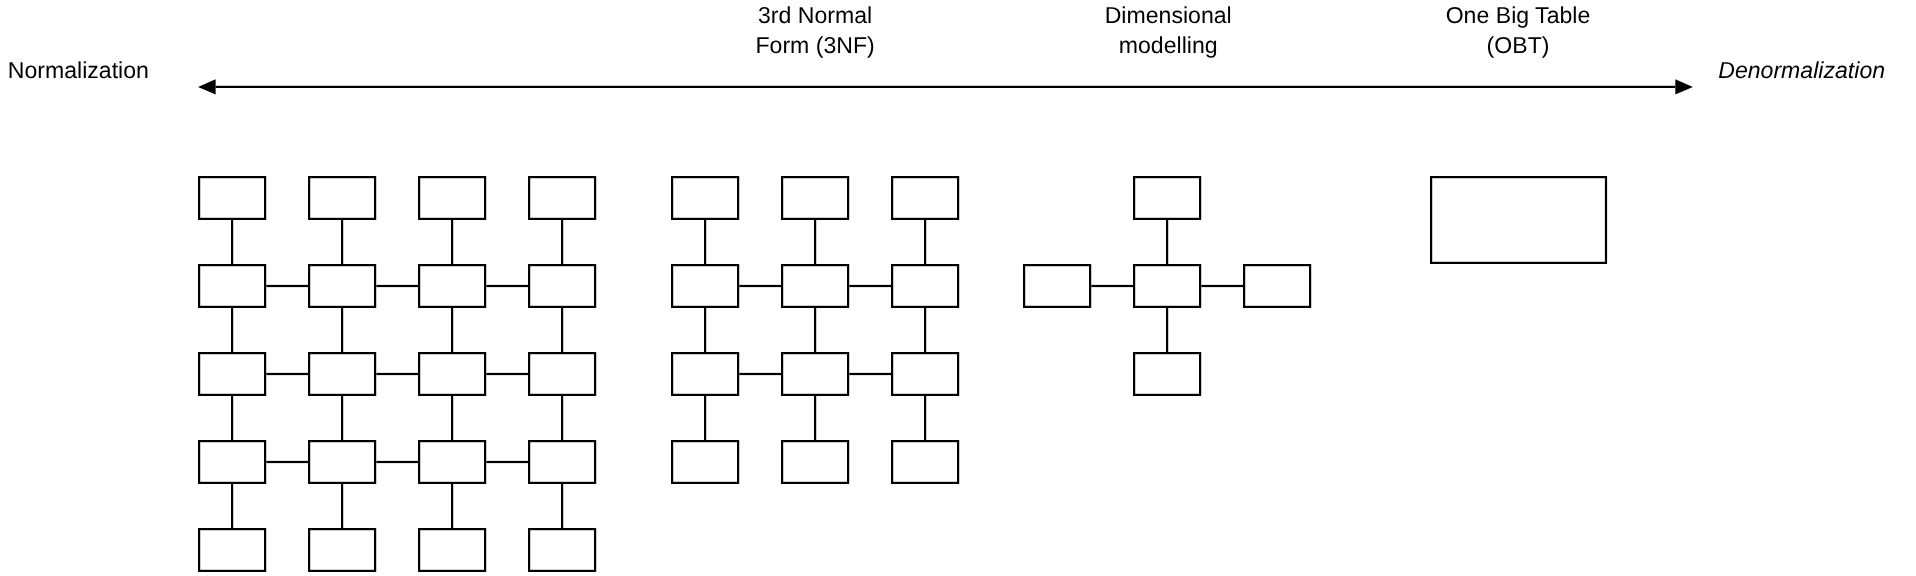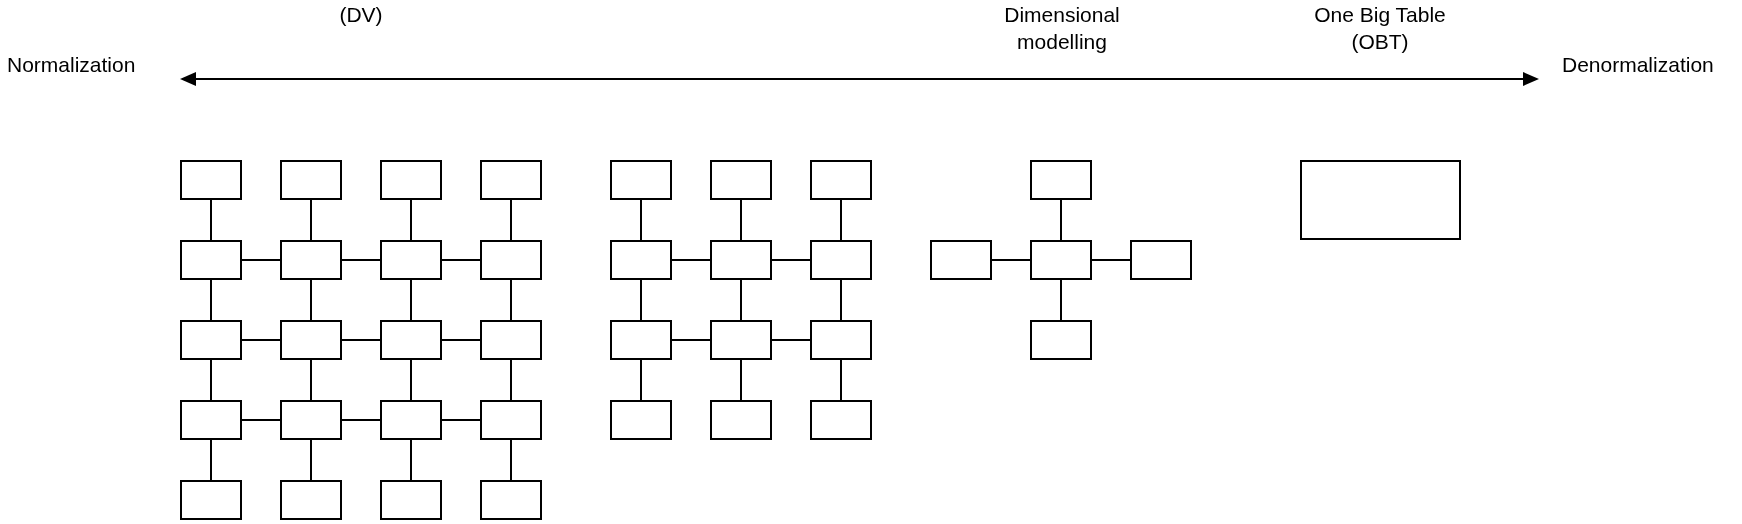--- a/index.html
+++ b/index.html
@@ -12,21 +12,21 @@
     color: var(--ink, #000000);
     overflow: hidden;
   }
   .endpoint-label {
     position: absolute;
     font-size: 21px;
     line-height: 24px;
     white-space: nowrap;
   }
   .endpoint-label.left  { left: 7px;    top: 53px; }
-  .endpoint-label.right { left: 1562px; top: 53px; }
+  .endpoint-label.right { left: 1562px; top: 53px; font-style: italic; }
   .method-label {
     position: absolute;
     top: 1px;
     width: 220px;
     text-align: center;
     font-size: 21px;
     line-height: 27px;
     white-space: nowrap;
   }
   .spectrum-arrow .arrow-line {
@@ -71,23 +71,26 @@
 
   <div class="endpoint-label right">Denormalization</div>
 
   <div class="spectrum-arrow">
     <div class="arrow-line"></div>
     <div class="arrow-head-left"></div>
     <div class="arrow-head-right"></div>
   </div>
 
   <div class="method-label" style="left:251px">
-    <div>(DV)</div>
   </div>
 
+  <div class="method-label" style="left:631px">
+    <div>3rd Normal</div>
+    <div>Form (3NF)</div>
+  </div>
 
   <div class="method-label" style="left:952px">
     <div>Dimensional</div>
     <div>modelling</div>
   </div>
 
   <div class="method-label" style="left:1270px">
     <div>One Big Table</div>
     <div>(OBT)</div>
   </div>

